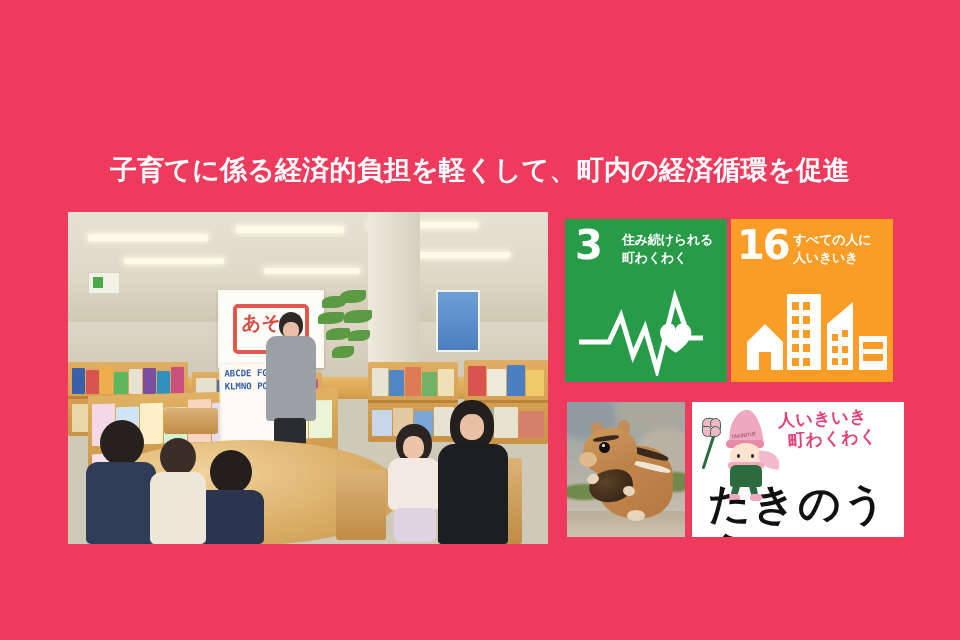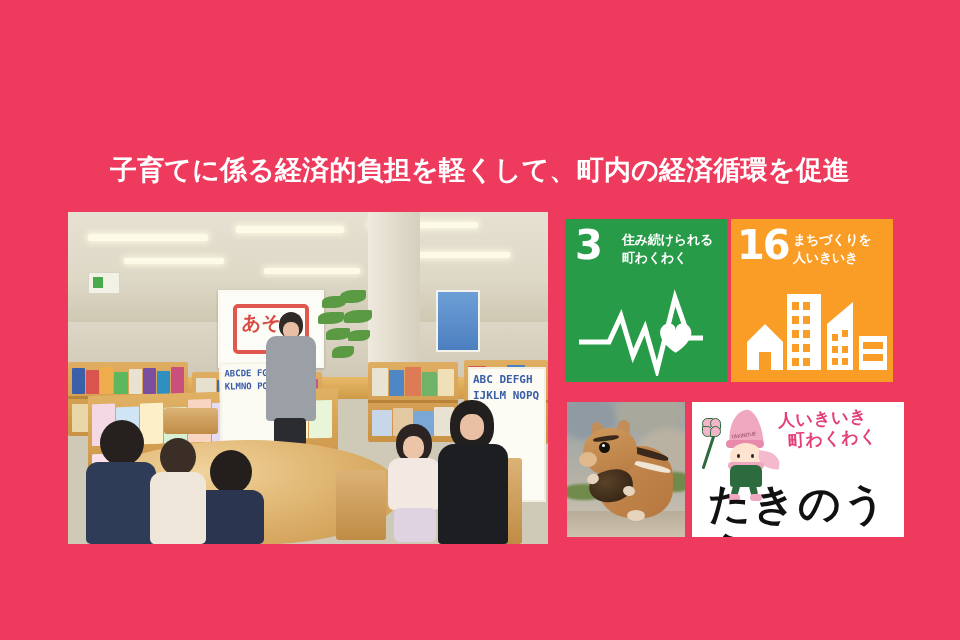--- a/index.html
+++ b/index.html
@@ -395,23 +395,20 @@
           <span style="height:40px;background:#d6efd2"></span>
         <span style="height:47px;background:#f6d2bf"></span>
           <span style="height:43px;background:#e0d9f0"></span>
         <span style="height:44px;background:#ffe9f0"></span>
           <span style="height:41px;background:#d0eaf6"></span>
       </div>
     </div>
 
     <div class="lib-kidsign">ABCDE FGHIJ KLMNO PQRST</div>
 
-    <div class="lib-abc">
-      <span style="color:#3a5da8">ABC DEFGH IJKLM NOPQ</span>
-    </div>
 
     <div class="lib-adult">
       <div class="head"></div>
         <div class="face"></div>
         <div class="body"></div>
         <div class="legs"></div>
     </div>
 
     <div class="lib-table"></div>
 
@@ -453,21 +450,21 @@
     </div>
     <svg class="sdg-art" viewBox="0 0 162 96">
       <polyline points="14,62 44,62 56,36 68,76 80,48 92,90 110,18 124,58 138,58" fill="none" stroke="#ffffff" stroke-width="5" stroke-linejoin="miter" stroke-linecap="butt"></polyline>
       <path d="M124,44 c0,-11 17,-14 17,-2 c0,-12 17,-9 17,2 c0,12 -17,22 -17,22 c0,0 -17,-10 -17,-22 z" fill="#ffffff" transform="translate(-19,12) scale(0.92)"></path>
     </svg>
   </div>
 
   <div class="sdg sdg-11">
     <div class="sdg-num">16</div>
     <div class="sdg-txt">
-      <div>まちづくりを</div>
+      <div>すべての人に</div>
       <div>人いきいき</div>
     </div>
     <svg class="sdg-art" viewBox="0 0 162 96">
       <g fill="#ffffff">
 
         <path d="M16,62 L34,44 L52,62 L52,90 L16,90 Z"></path>
         <rect x="28" y="72" width="12" height="18" fill="#f99d26"></rect>
 
         <rect x="56" y="14" width="34" height="76"></rect>
         <g fill="#f99d26">

